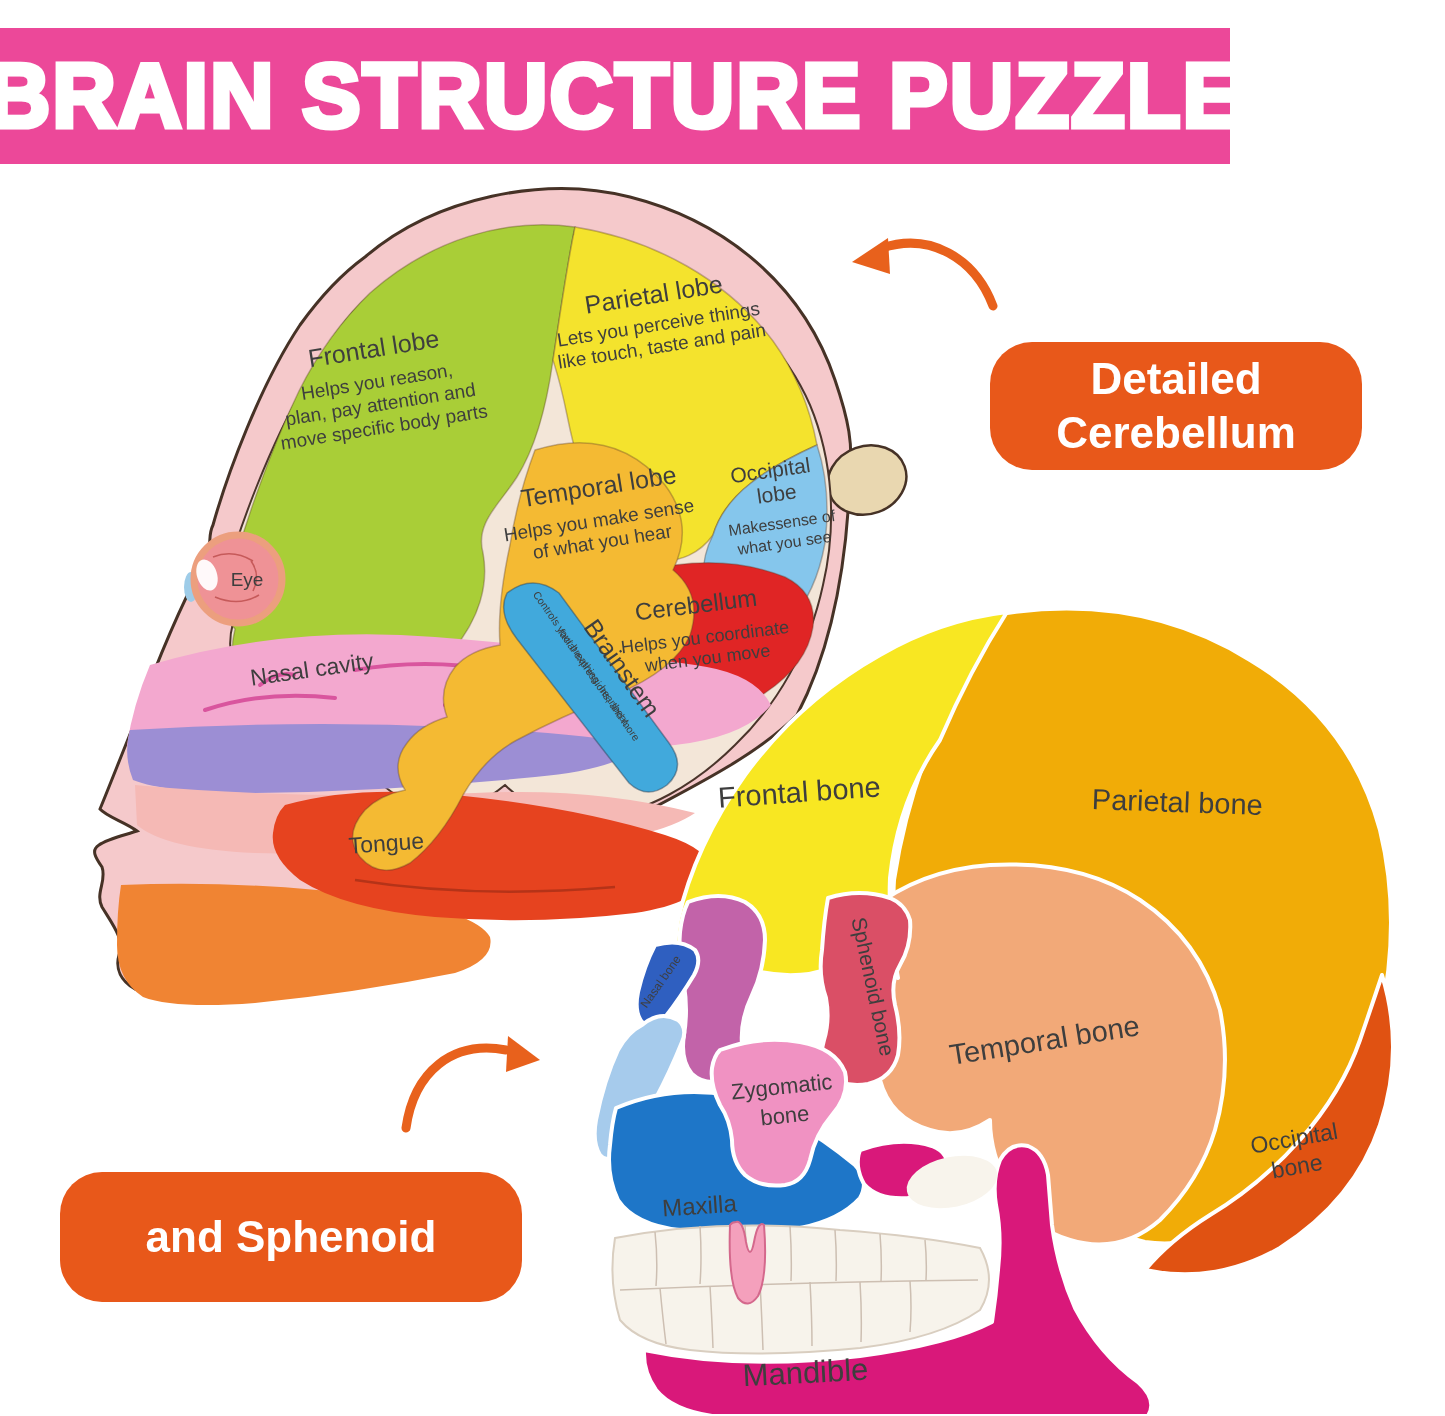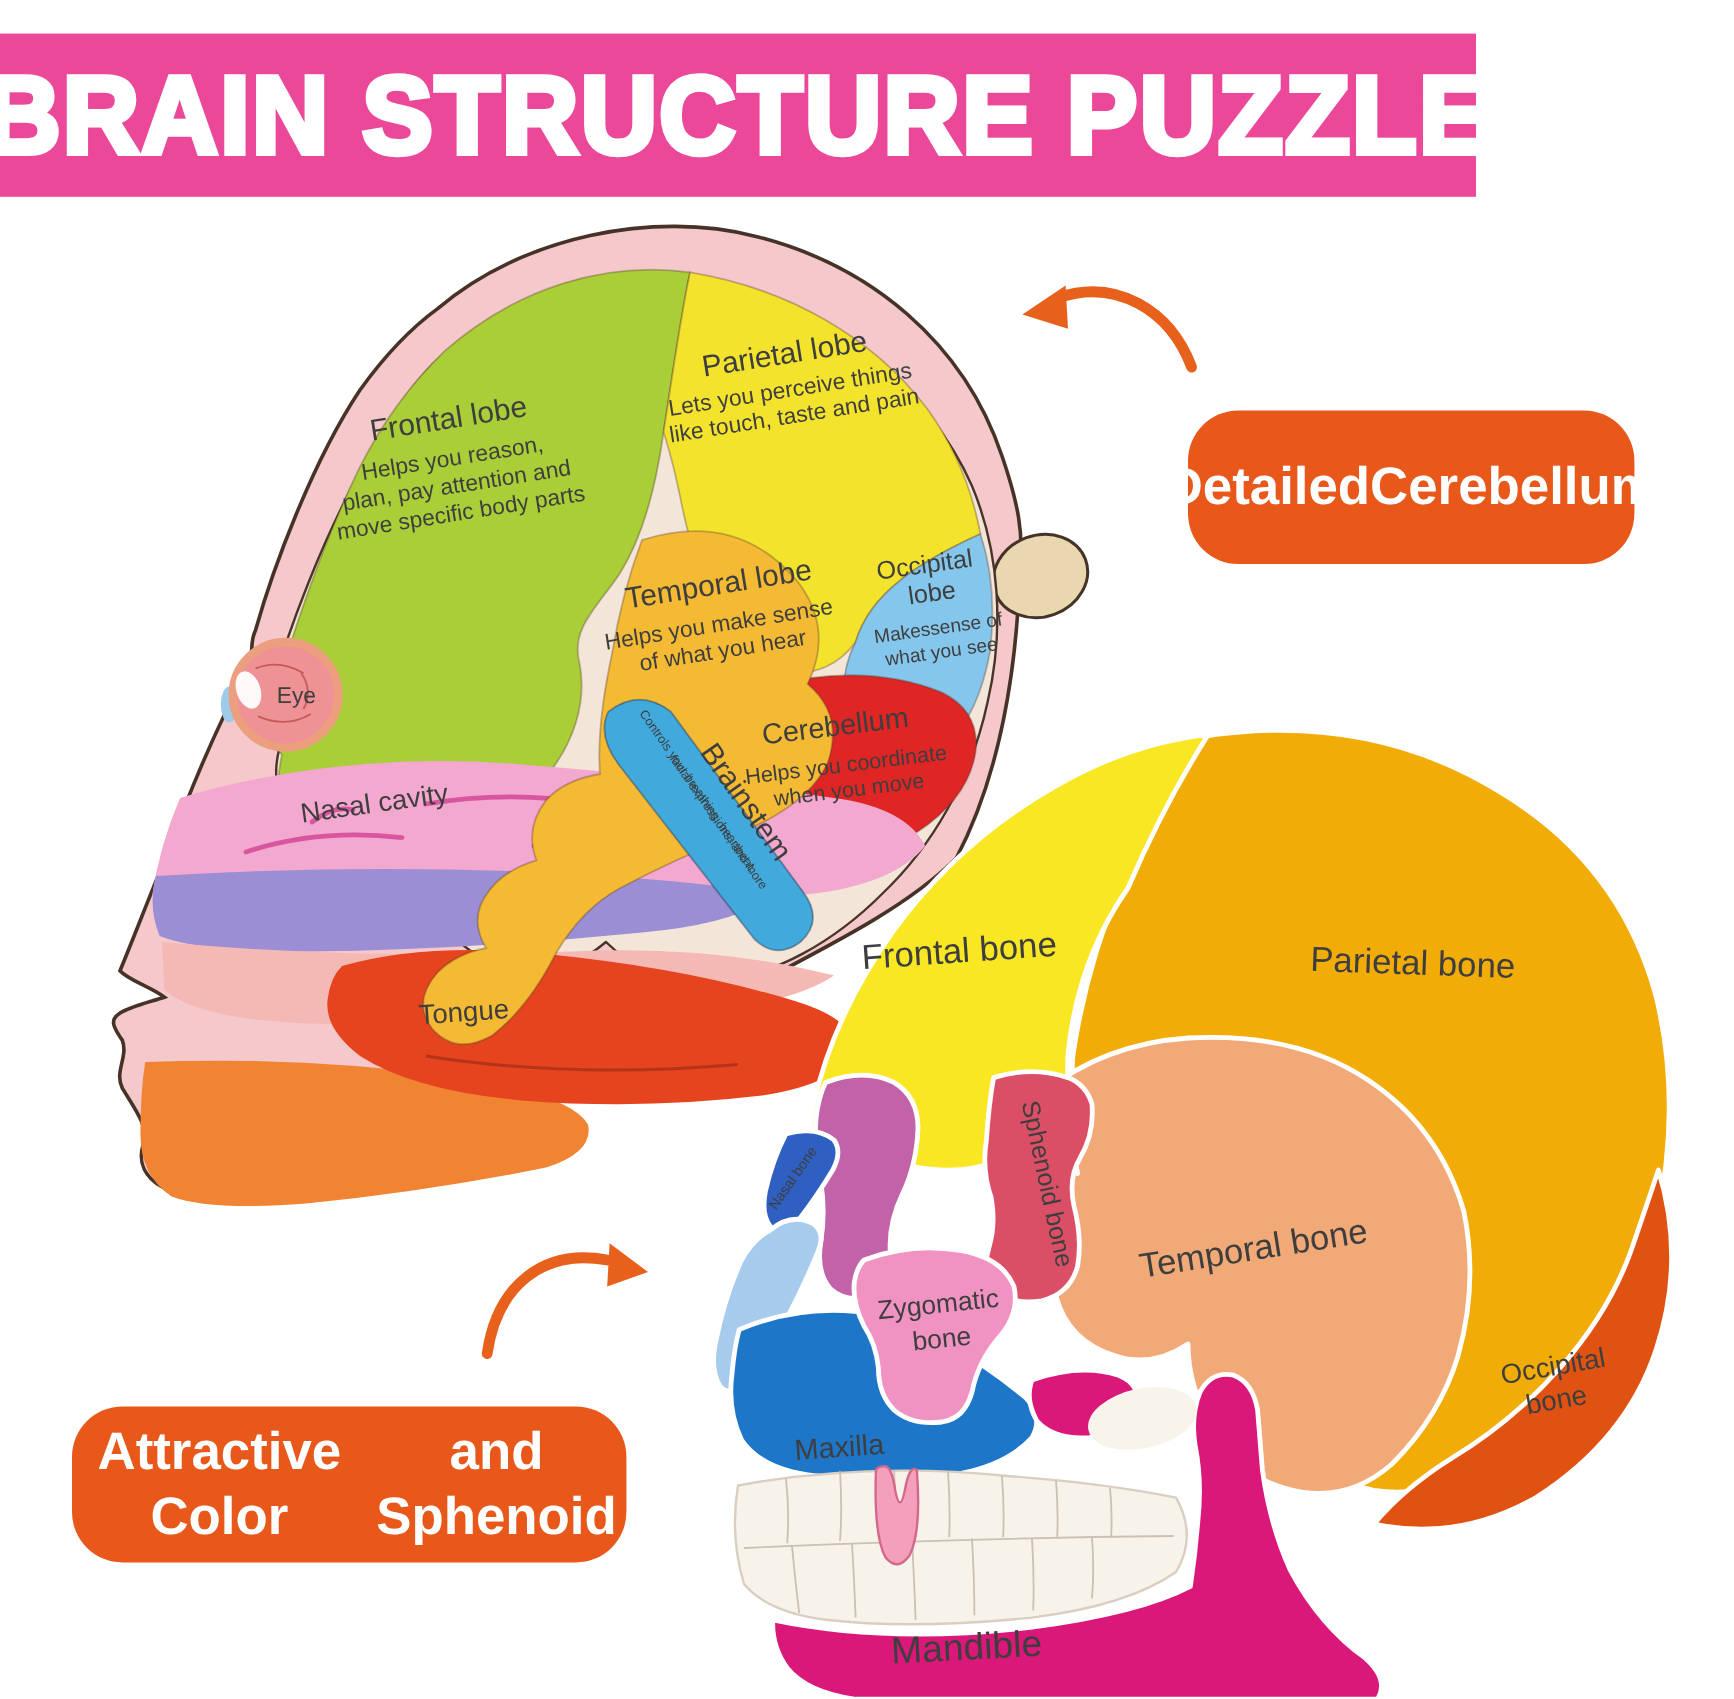--- a/index.html
+++ b/index.html
@@ -3,21 +3,21 @@
 <meta charset="utf-8">
 <style>
   html,body{margin:0;padding:0;background:#ffffff;}
   body{width:1445px;height:1416px;position:relative;overflow:hidden;
        font-family:"Liberation Sans",sans-serif;}
   .banner{position:absolute;left:0;top:0;width:1230px;height:136px;background:#ec4899;
           display:flex;align-items:center;justify-content:center;margin-top:28px;}
   .banner h1{margin:0;color:#fff;font-size:88px;font-weight:bold;letter-spacing:2px;
              -webkit-text-stroke:5px #fff;transform:scaleY(1.04);white-space:nowrap;}
   .callout{position:absolute;background:#E8581A;border-radius:42px;color:#fff;
-           display:flex;flex-direction:row;align-items:center;justify-content:center;
+           display:flex;flex-direction:column;align-items:center;justify-content:center;
            font-weight:bold;text-align:center;line-height:1.22;}
   .callout.detailed{left:990px;top:342px;width:372px;height:128px;font-size:44px;}
   .callout.attractive{left:60px;top:1172px;width:462px;height:130px;font-size:44px;}
   svg{position:absolute;}
   svg text{font-family:"Liberation Sans",sans-serif;fill:#3e3e3e;}
   .head-svg{left:55px;top:145px;}
   .skull-svg{left:560px;top:580px;}
   .arrows-svg{left:0;top:0;pointer-events:none;}
 </style>
 </head>
@@ -176,15 +176,14 @@
   </g>
   <path d="M888 238 L852 262 L890 274 Z" fill="#E8611C"></path>
   <path d="M540 1060 L508 1036 L506 1072 Z" fill="#E8611C"></path>
 </svg>
 
 <div class="callout detailed">
   <span>Detailed</span>
   <span>Cerebellum</span>
 </div>
 <div class="callout attractive">
-  <span>Attractive Color</span>
   <span>and Sphenoid</span>
 </div>
 
 </body></html>

